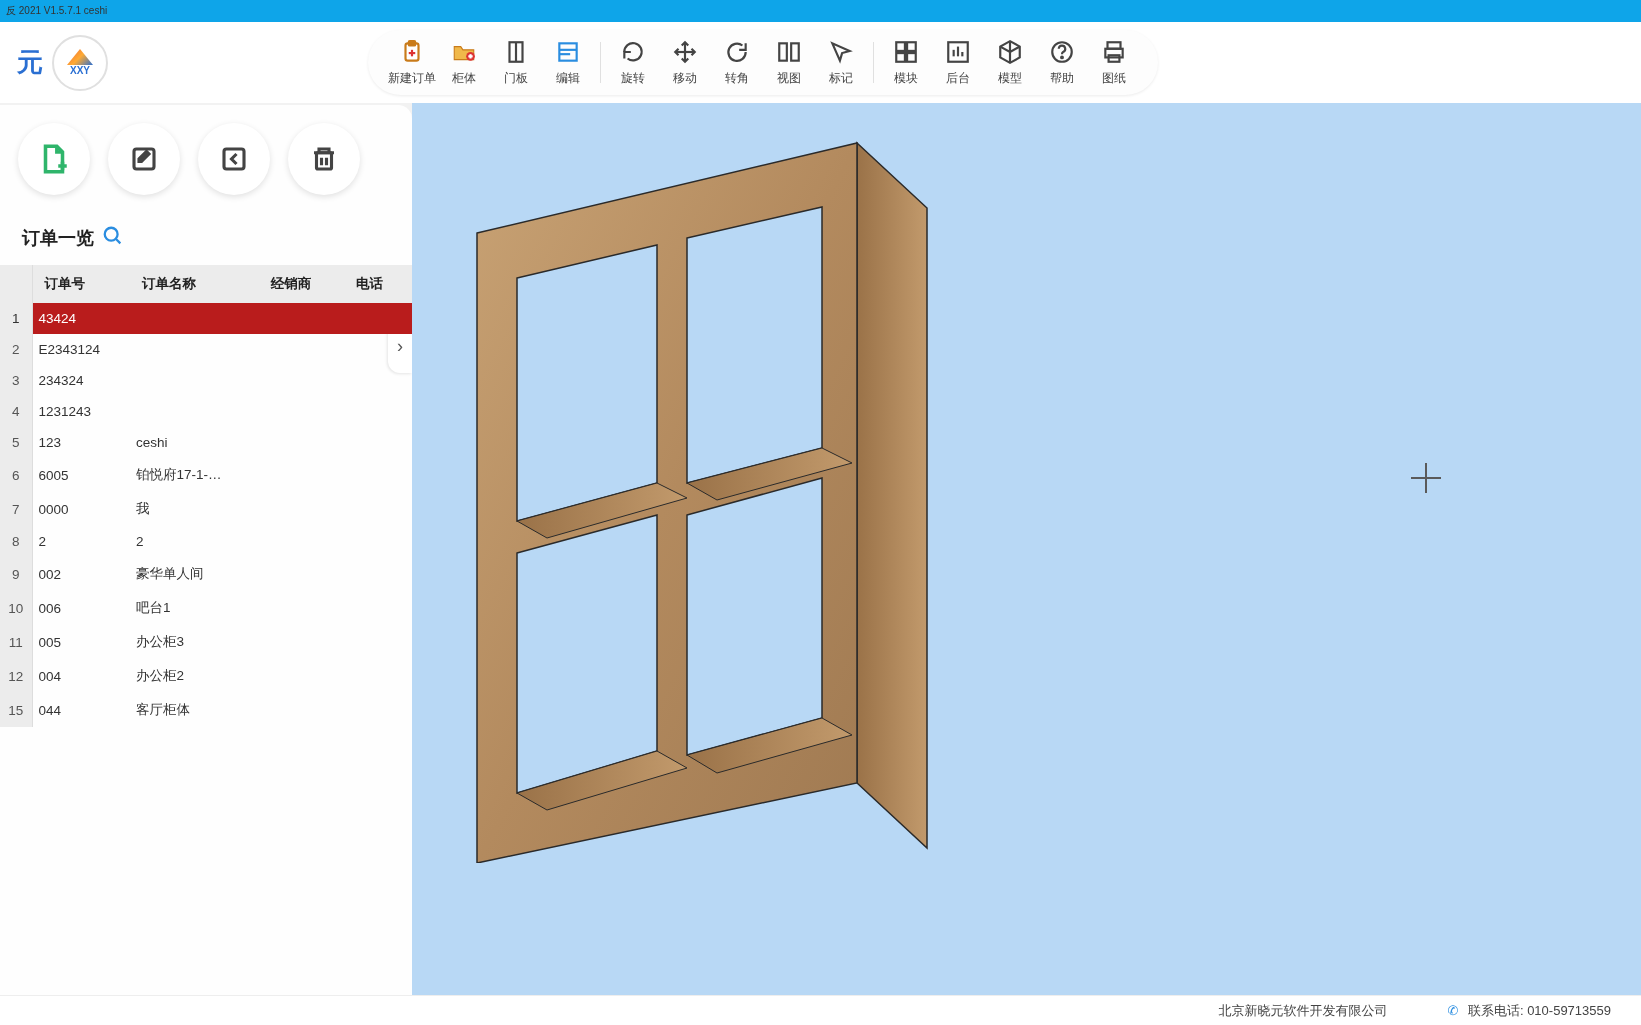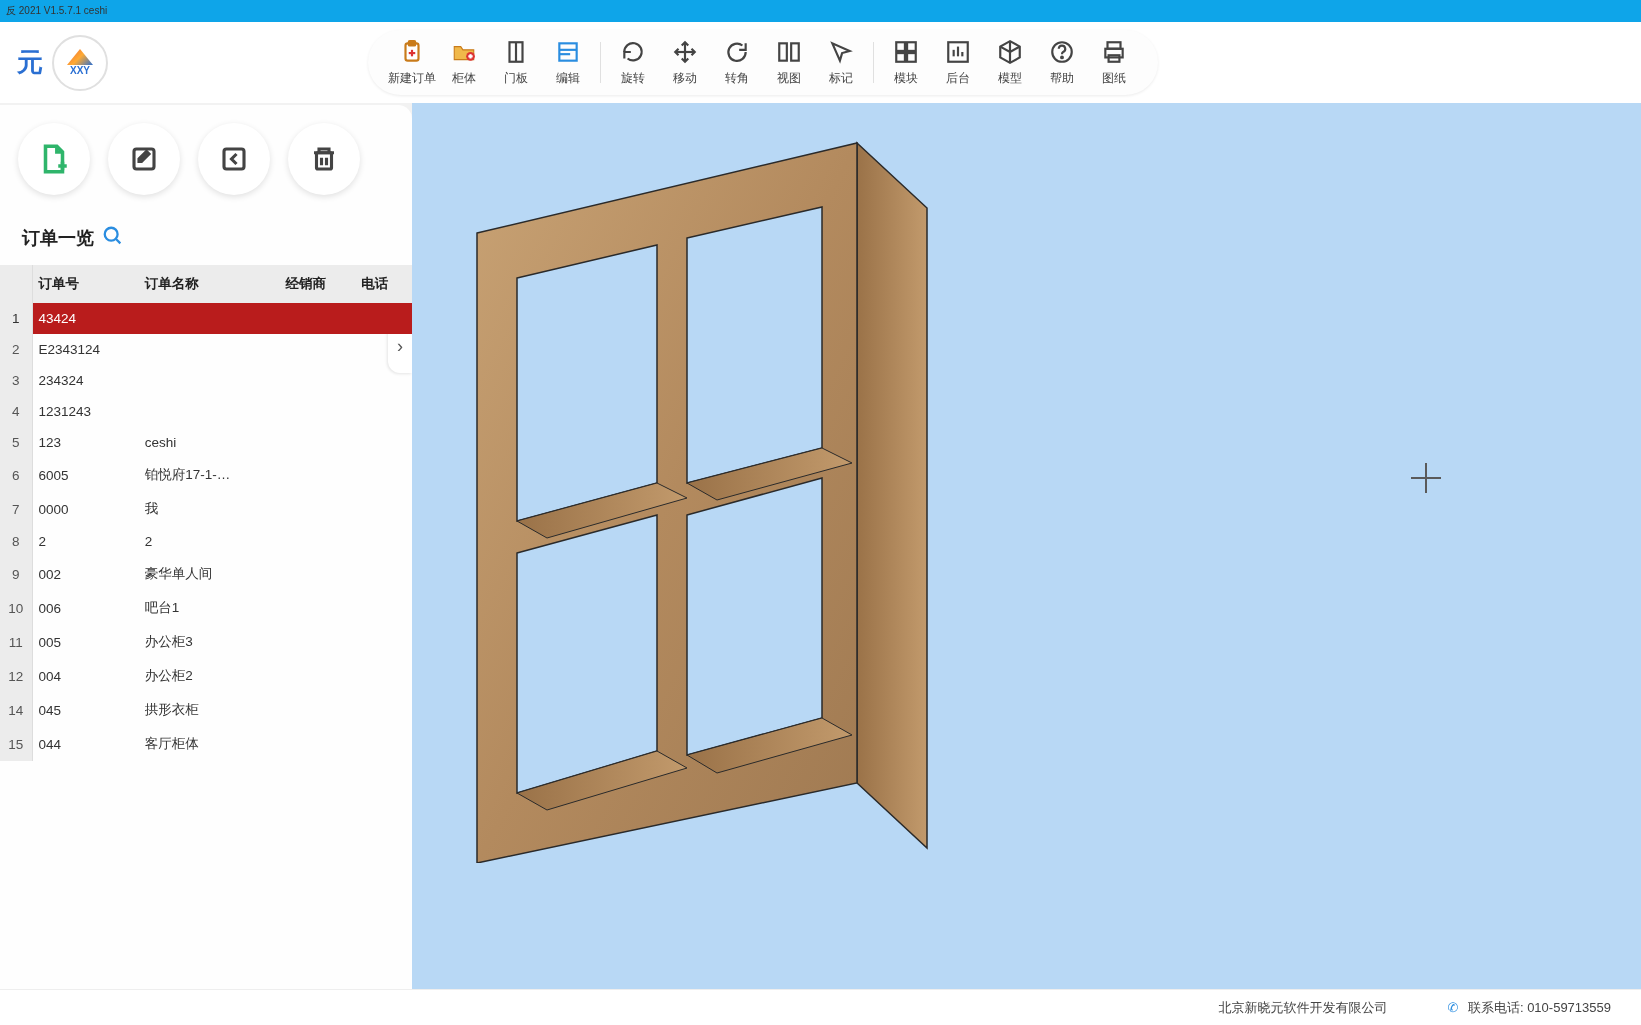--- a/index.html
+++ b/index.html
@@ -92,21 +92,21 @@
   width: 24px; height: 54px;
   background: #fff; border-radius: 12px 0 0 12px;
   box-shadow: -1px 1px 3px rgba(0,0,0,0.1);
   display: flex; align-items: center; justify-content: center;
   cursor: pointer; font-size: 18px; color: #555;
 }
 .tbl-wrap { flex: 1; overflow-y: auto; position: relative; }
 table { width: 100%; border-collapse: collapse; font-size: 13.5px; }
 thead th {
   text-align: left; font-weight: bold; color: #222;
-  padding: 10px 6px; background: #ececec;
+  padding: 10px 12px; background: #ececec;
 }
 thead th:first-child, tbody td:first-child {
   width: 32px; text-align: center; color: #555;
   border-right: 1px solid #ddd;
   background: #ececec;
 }
 tbody td { padding: 8px 6px; color: #333; border-bottom: none; }
 tbody tr.selected td { background: #b91c1c; color: #fff; }
 tbody tr.selected td:first-child { background: #ececec; color:#333; }
 
@@ -126,21 +126,21 @@
   width: 30px; height: 30px;
 }
 .cross::before, .cross::after {
   content: ""; position: absolute; background: #5a5a5a;
 }
 .cross::before { left: 14px; top:0; width:2px; height:30px; }
 .cross::after  { top: 14px; left:0; height:2px; width:30px; }
 
 .statusbar {
   position: absolute; bottom: 0; left: 0; right: 0;
-  height: 36px; background: #fff;
+  height: 30px; background: #fff;
   display: flex; align-items: center; justify-content: flex-end;
   gap: 60px; padding: 0 30px;
   font-size: 13px; color: #444;
   border-top: 1px solid #eee;
 }
 .phone-ico { color: #2a8de0; margin-right: 6px; }
 
 
 ::-webkit-scrollbar { width: 10px; }
 ::-webkit-scrollbar-thumb { background: #b0b0b0; }
@@ -439,27 +439,20 @@
                 <td></td>
               </tr>
               <tr>
                 <td>12</td>
                 <td>004</td>
                 <td>办公柜2</td>
                 <td></td>
                 <td></td>
               </tr>
               <tr>
-                <td>14</td>
-                <td>045</td>
-                <td>拱形衣柜</td>
-                <td></td>
-                <td></td>
-              </tr>
-              <tr>
                 <td>15</td>
                 <td>044</td>
                 <td>客厅柜体</td>
                 <td></td>
                 <td></td>
               </tr>
             </tbody>
         </table>
       </div>
     </div>

